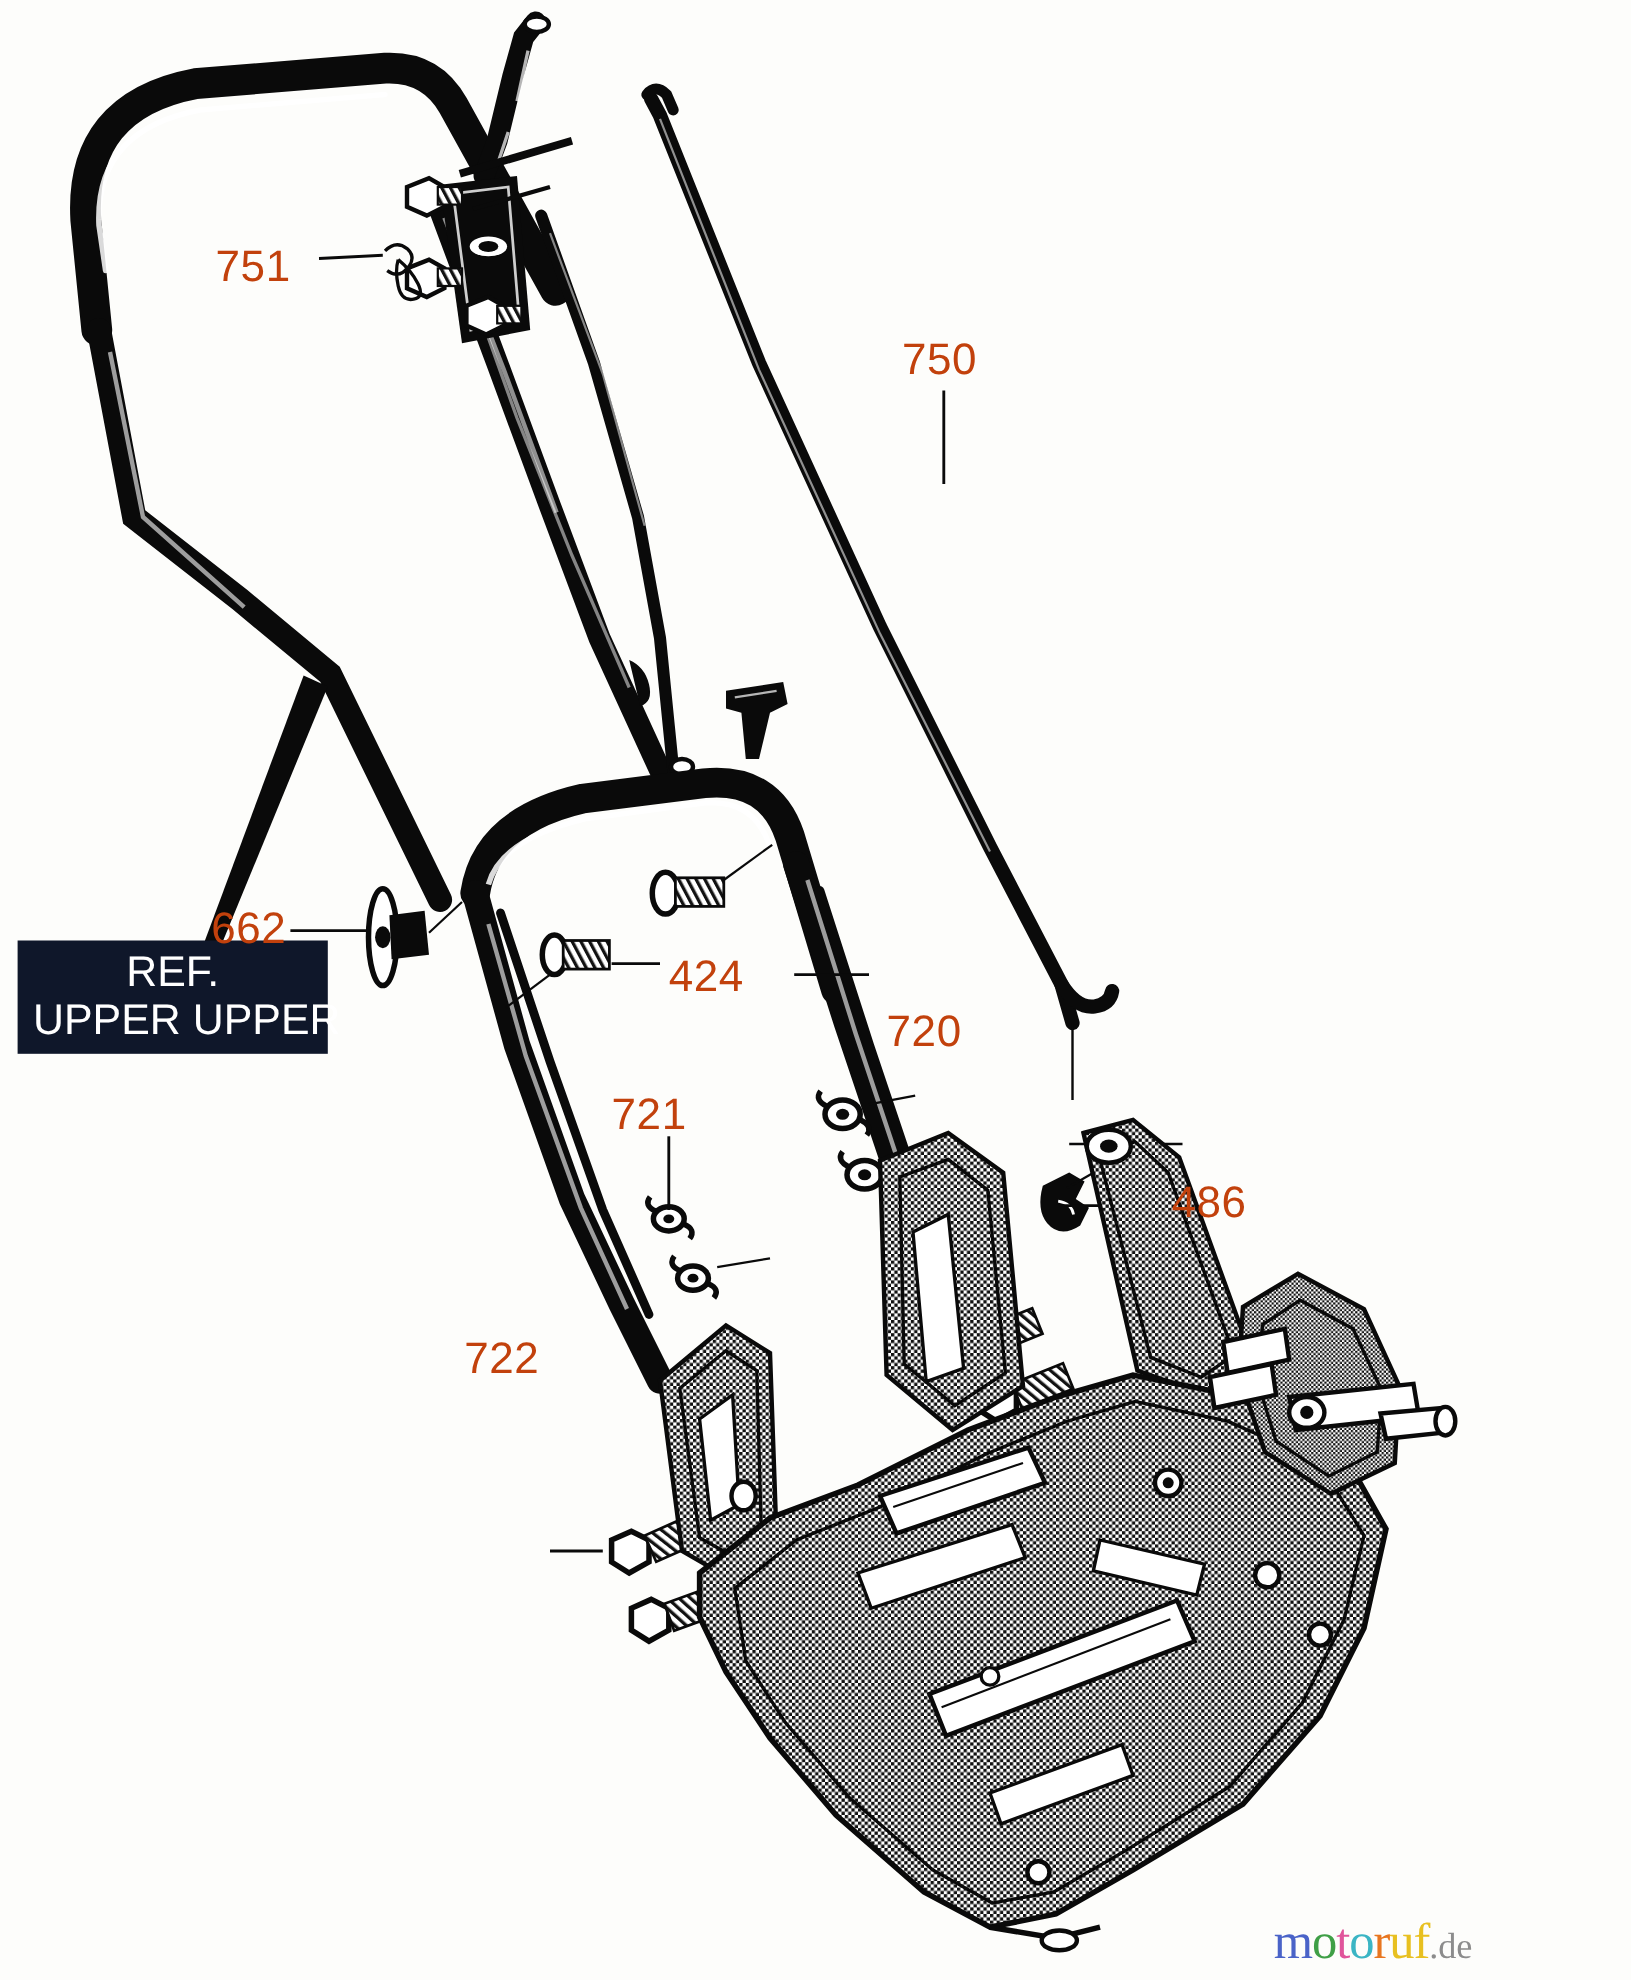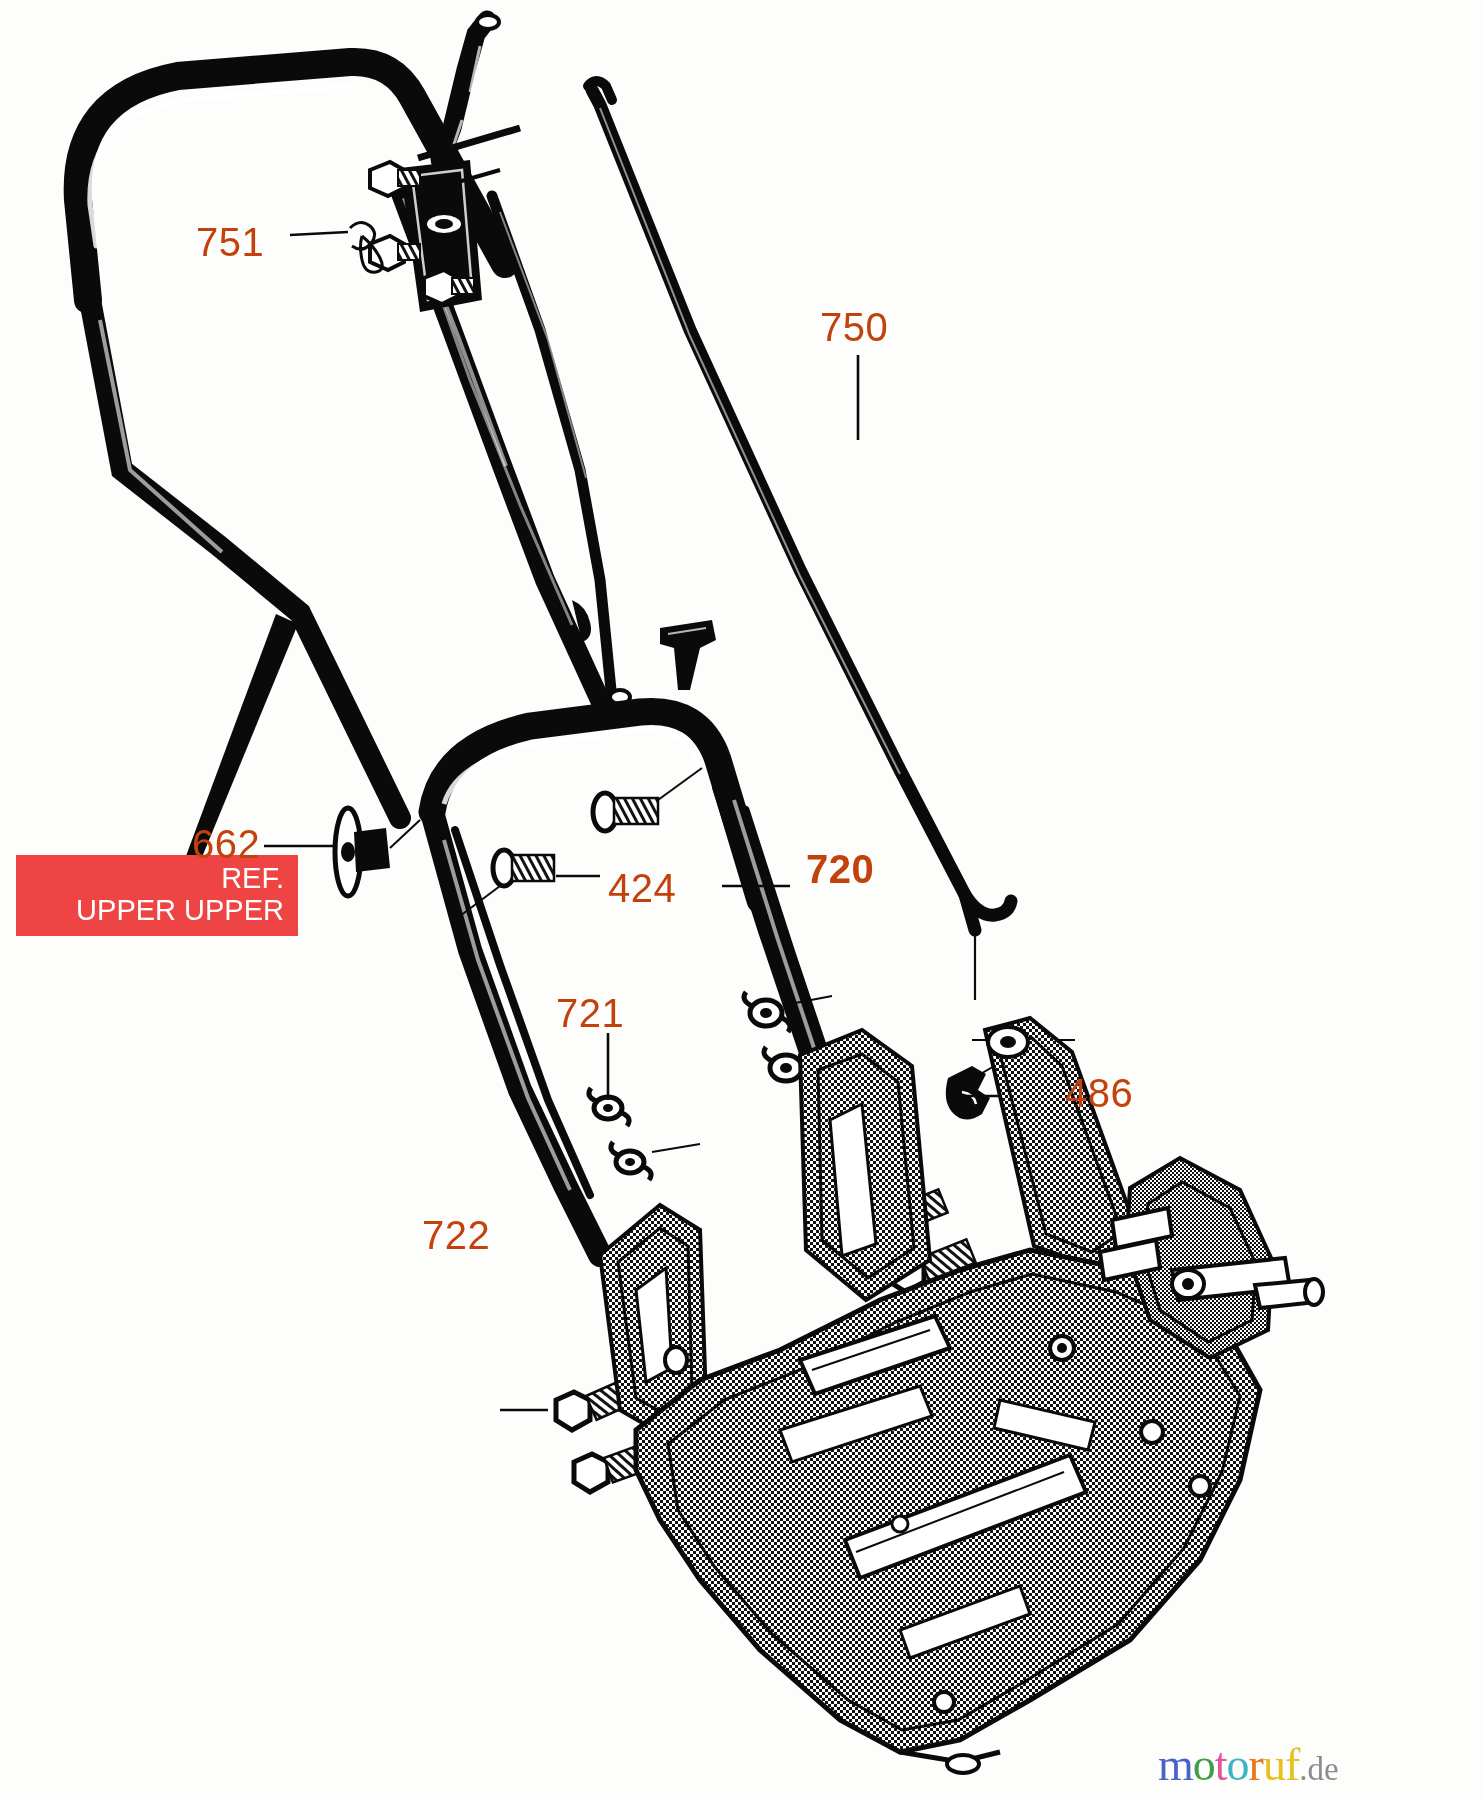--- a/index.html
+++ b/index.html
@@ -29,26 +29,26 @@
     font-family: "Liberation Sans", sans-serif;
     font-size: 40px;
     font-weight: 400;
     color: #c2410c;
     letter-spacing: 0.5px;
     white-space: nowrap;
     line-height: 1;
   }
   .ref-box {
     position: absolute;
-    background: #ef4444;
+    background: #0f172a;
     color: #ffffff;
     font-family: "Liberation Sans", sans-serif;
-    font-size: 29px;
+    font-size: 39px;
     line-height: 1.12;
-    text-align: right;
+    text-align: center;
     padding: 7px 14px 9px 14px;
     white-space: nowrap;
   }
   .ref-box .ln { display: block; }
   .watermark {
     position: absolute;
     font-family: "Liberation Serif", serif;
     font-size: 46px;
     letter-spacing: -1px;
     white-space: nowrap;
@@ -367,21 +367,21 @@
   </div>
 
   <div class="callout" style="left:196px; top:222px;">751</div>
 
   <div class="callout" style="left:820px; top:307px;">750</div>
 
   <div class="callout" style="left:192px; top:824px;">662</div>
 
   <div class="callout" style="left:608px; top:868px;">424</div>
 
-  <div class="callout" style="left:806px; top:849px;font-weight:bold;">720</div>
+  <div class="callout" style="left:806px; top:918px;">720</div>
 
   <div class="callout" style="left:556px; top:993px;">721</div>
 
   <div class="callout" style="left:1065px; top:1073px;">486</div>
 
   <div class="callout" style="left:422px; top:1215px;">722</div>
 
   <div class="watermark" style="left:1158px; top:1742px;">
     <span id="wm-letters"><span style="color: rgb(74, 99, 200);">m</span><span style="color: rgb(63, 159, 70);">o</span><span style="color: rgb(224, 85, 155);">t</span><span style="color: rgb(59, 181, 196);">o</span><span style="color: rgb(232, 118, 31);">r</span><span style="color: rgb(232, 192, 32);">u</span><span style="color: rgb(232, 192, 32);">f</span></span><span class="sfx">.de</span>
   </div>

